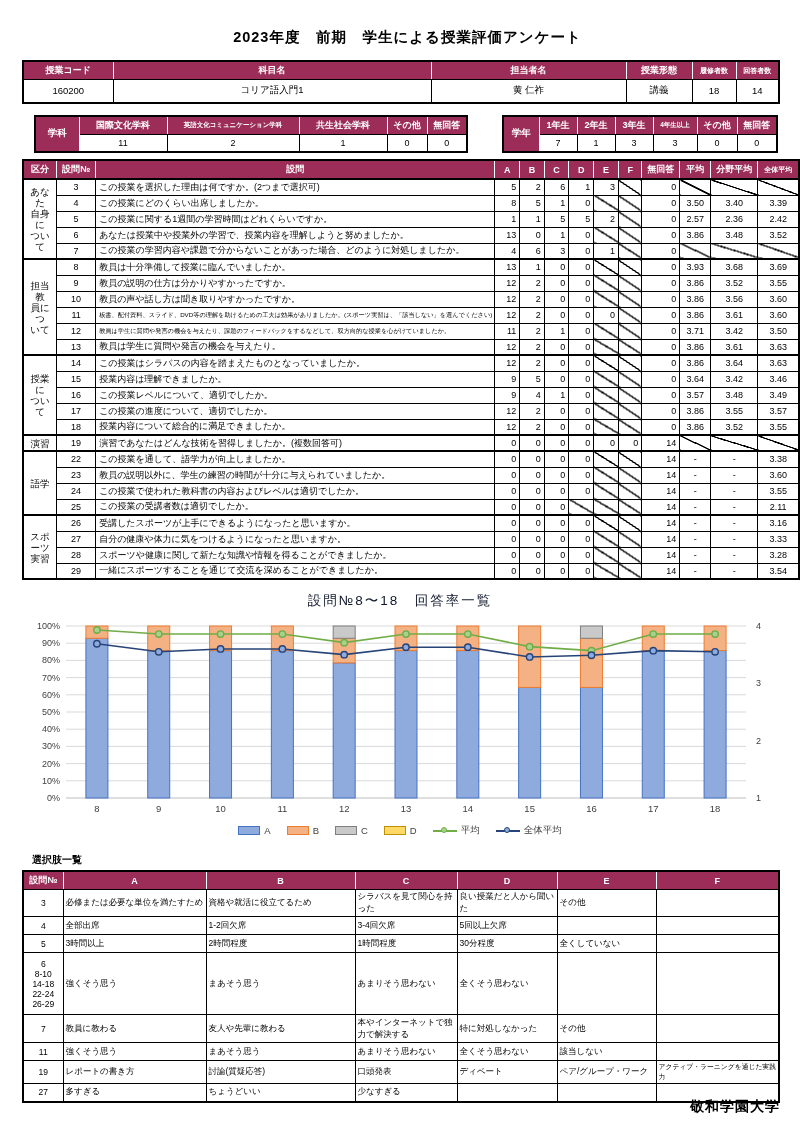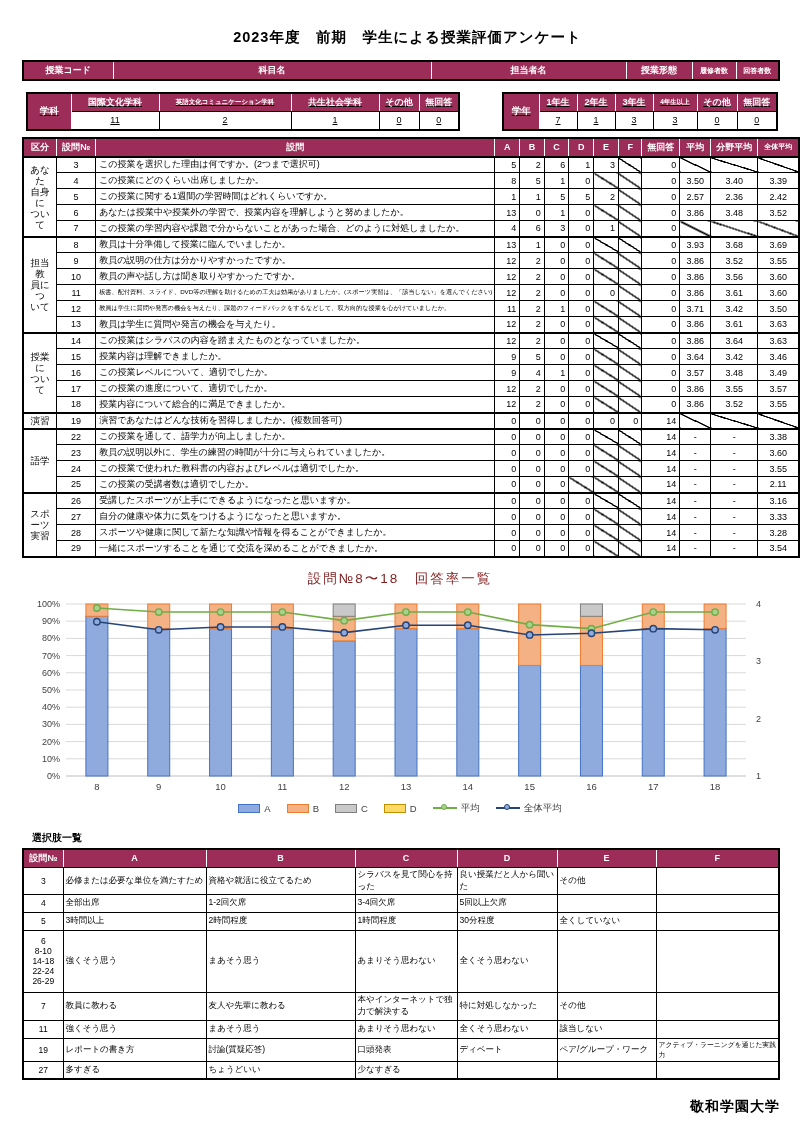--- a/index.html
+++ b/index.html
@@ -18,38 +18,38 @@
   .t th { background:#9B2D58; color:#fff; font-weight:bold; font-size:9px; text-align:center; border:1px solid #fff; border-bottom:1px solid #000; padding:2px 5px; height:17px; overflow:hidden; white-space:nowrap; }
   .t td { border:1px solid #000; font-size:9px; padding:1px 2px; overflow:hidden; }
   th.sm { font-size:7px; }
   th.xsm { font-size:6.5px; }
 
   
   .course td { text-align:center; height:23px; font-size:9.5px; }
 
   
   .mini-row { display:flex; justify-content:space-between; margin-top:11px; width:756px; margin-left:22px; }
-  .mini { border:2px solid #000; margin-left:4px;text-decoration:underline; }
+  .mini { border:2px solid #000; margin-left:12px; }
   .mini .lbl { background:#9B2D58; color:#fff; font-weight:bold; text-align:center; font-size:9.5px; border:1px solid #fff; }
   .mini td { text-align:center; height:18px; }
 
   
   .survey { margin-top:6px; }
   .survey td { height:16px; padding:0 2px; }
   .survey td.cat { text-align:center; white-space:pre-line; font-size:9.5px; line-height:11px; }
   .survey td.qno { text-align:center; }
   .survey td.q { text-align:left; padding-left:3px; white-space:nowrap; }
   .survey td.q.small { font-size:6.2px; }
   .survey td.num { text-align:right; padding-right:3px; }
   .survey td.avg { text-align:center; }
   .survey tr.grp-first td { border-top:2px solid #000; }
   td.diag { background-image:linear-gradient(to bottom left, transparent calc(50% - 0.7px), #000 calc(50% - 0.7px), #000 calc(50% + 0.7px), transparent calc(50% + 0.7px)); }
 
   
-  .chart-title { margin-top:12px; text-align:center; font-size:13.5px; color:#7f1d1d; letter-spacing:2px; }
+  .chart-title { margin-top:12px; text-align:center; font-size:13.5px; color:#0f172a; letter-spacing:2px; }
   .chart-wrap { margin-left:22px; width:756px; margin-top:6px; }
   .legend { display:flex; justify-content:center; align-items:center; gap:16px; font-size:9.5px; color:#404040; margin-top:2px; }
   .lg-item { display:flex; align-items:center; gap:4px; }
   .lg-sw { display:inline-block; width:22px; height:9px; border:1px solid; }
   .lg-line { position:relative; display:inline-block; width:24px; height:2px; }
   .lg-dot { position:absolute; left:8px; top:-3px; width:6px; height:6px; border-radius:50%; border:1.5px solid; }
 
   
   .opt-label { margin-left:32px; margin-top:16px; font-size:10px; font-weight:bold; }
   .options { margin-top:3px; }
@@ -77,20 +77,28 @@
           <col style="width:43px">
         </colgroup>
         <tbody>
           <tr>
             <th class="">授業コード</th>
             <th class="">科目名</th>
             <th class="">担当者名</th>
             <th class="">授業形態</th>
             <th class="sm">履修者数</th>
             <th class="sm">回答者数</th>
+          </tr>
+          <tr>
+            <td>160200</td>
+            <td>コリア語入門1</td>
+            <td>黄 仁祚</td>
+            <td>講義</td>
+            <td>18</td>
+            <td>14</td>
           </tr>
         </tbody>
       </table>
     </div>
 
   <div class="mini-row">
     <div id="dept-table">
         <table class="t mini">
           <colgroup>
             <col style="width:44px">

